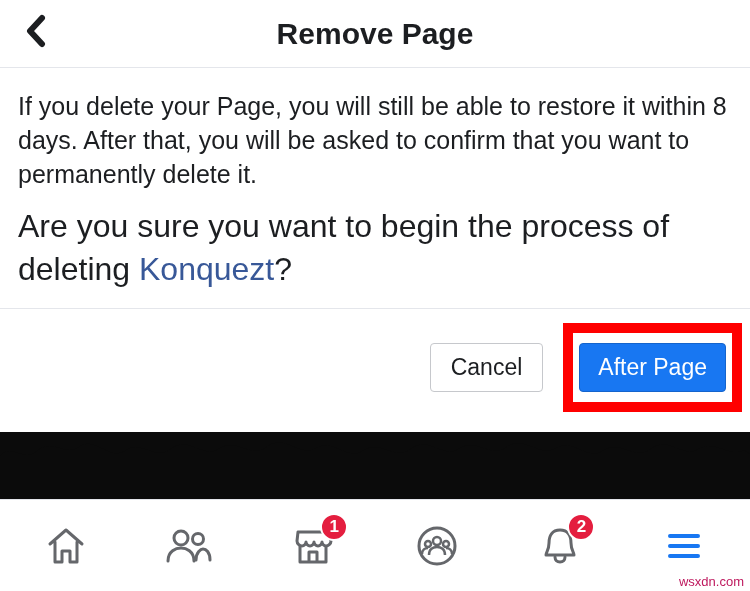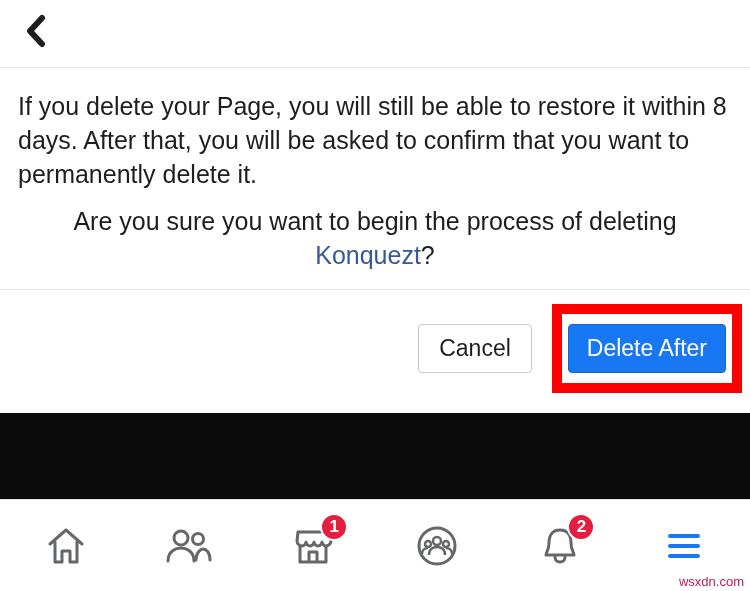--- a/index.html
+++ b/index.html
@@ -36,24 +36,23 @@
       border-top: 1px solid #e4e6eb;
       padding: 22px 18px 16px 18px;
     }
     .para1 {
       font-size: 25px;
       line-height: 1.35;
       color: #1c1e21;
       margin-bottom: 14px;
     }
     .para2 {
-      font-size: 25px;
+      font-size: 32px;
       line-height: 1.35;
       color: #1c1e21;
-      text-align: center;
     }
     .page-link {
       color: #385898;
       text-decoration: none;
     }
     .actions {
       border-top: 1px solid #e4e6eb;
       display: flex;
       justify-content: flex-end;
       align-items: center;
@@ -139,33 +138,34 @@
 <body>
 
 
 
 <div class="header">
   <div class="back-icon">
     <svg width="24" height="34" viewBox="0 0 24 34" fill="none">
       <path d="M18 4 L6 17 L18 30" stroke="#1c1e21" stroke-width="6" stroke-linecap="round" stroke-linejoin="round"></path>
     </svg>
   </div>
+  <div class="header-title">Remove Page</div>
 </div>
 
 <div class="content">
   <p class="para1">If you delete your Page, you will still be able to restore it within 8 days. After that, you will be asked to confirm that you want to permanently delete it.</p>
   <p class="para2">
     <span>Are you sure you want to begin the process of deleting </span><a href="#" class="page-link">Konquezt</a><span>?</span>
   </p>
 </div>
 
 <div class="actions">
   <button class="btn-cancel">Cancel</button>
   <div class="highlight-box">
-    <button class="btn-delete">Delete After</button>
+    <button class="btn-delete">After Page</button>
   </div>
 </div>
 
 <svg class="torn" viewBox="0 0 750 90" preserveAspectRatio="none">
   <path d="M0,24 C12,10 24,32 38,18 C54,6 66,26 80,14 C96,4 110,30 126,18 C142,8 156,30 172,16 C190,4 204,28 220,16 C238,6 252,28 268,14 C286,2 300,26 316,16 C334,6 348,30 364,18 C382,8 396,30 412,16 C430,4 444,28 460,16 C478,6 492,28 508,14 C526,4 540,26 556,16 C574,6 588,30 604,18 C622,8 636,30 652,16 C670,4 684,28 700,16 C716,8 730,26 744,18 L750,22 L750,68 C738,80 724,58 710,70 C694,82 680,60 664,72 C648,84 634,62 618,74 C602,86 588,64 572,76 C556,88 542,66 526,78 C510,90 496,66 480,78 C464,88 450,66 434,78 C418,90 404,66 388,78 C372,88 358,66 342,78 C326,90 312,66 296,78 C280,88 266,66 250,78 C234,90 220,66 204,78 C188,88 174,66 158,78 C142,90 128,66 112,78 C96,88 82,66 66,78 C50,90 36,68 20,78 C10,84 6,72 0,78 Z" fill="#0b0b0b"></path>
 </svg>
 
 <div class="bottom-nav">
   <div class="nav-item">
     <svg width="44" height="44" viewBox="0 0 44 44" fill="none">

